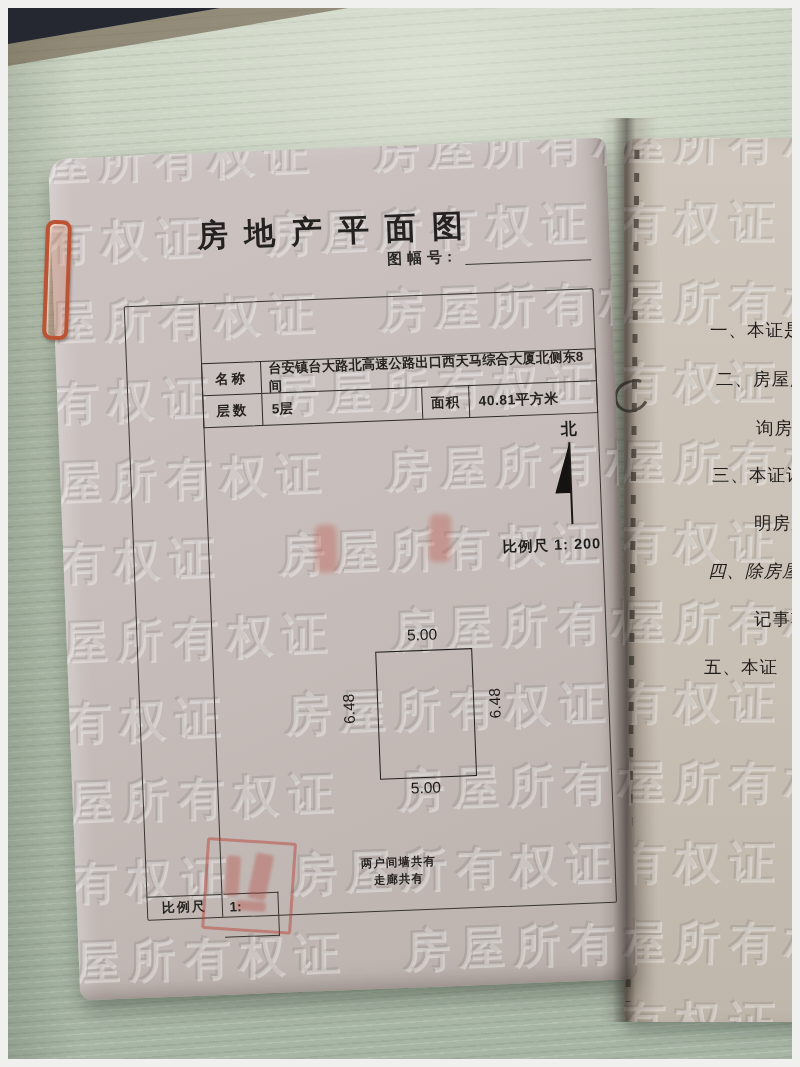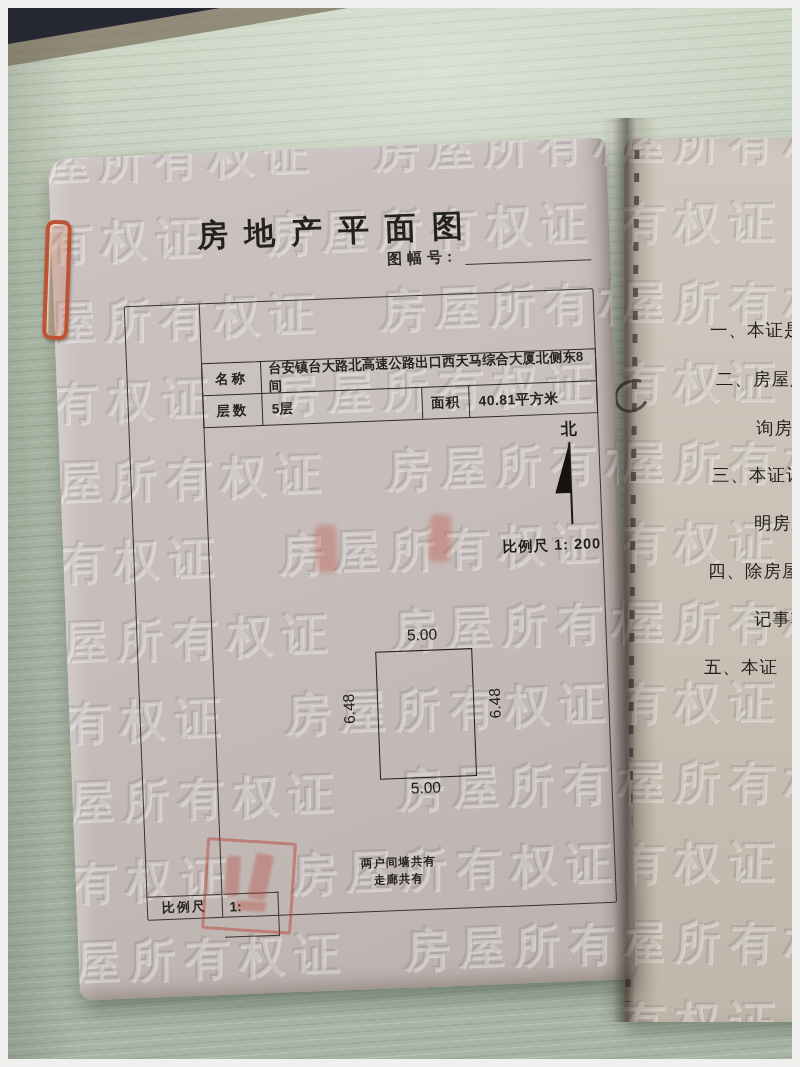--- a/index.html
+++ b/index.html
@@ -46,21 +46,21 @@
     border-radius:14px 0 0 8px;
     box-shadow:inset 16px 0 20px -12px rgba(92,78,66,0.55), 0 10px 16px rgba(50,60,48,0.35);
     overflow:hidden;
   }
   .notes{position:absolute;inset:0;}
   .note{
     position:absolute;white-space:nowrap;color:#201d1a;
     font-family:"Liberation Serif", serif;font-size:17.5px;letter-spacing:1px;
   }
   .n0{left:86px;top:180px;} .n1{left:92px;top:229px;} .n2{left:132px;top:278px;}
-  .n3{left:88px;top:325px;} .n4{left:130px;top:373px;} .n5{left:84px;top:421px;}
+  .n3{left:88px;top:325px;} .n4{left:130px;top:373px;} .n5{left:84px;top:421px;font-style:italic;}
   .n6{left:130px;top:469px;} .n7{left:80px;top:517px;}
   
   .stitches{
     position:absolute;left:622px;top:142px;width:5px;height:852px;
     background:repeating-linear-gradient(180deg,#36322d 0 9px, rgba(0,0,0,0) 9px 23px);
     opacity:.8;transform:rotate(.6deg);
   }
   .thread-knot{
     position:absolute;left:606px;top:372px;width:30px;height:26px;
     border:3px solid #2e2b27;border-radius:50% 40% 55% 45%;

